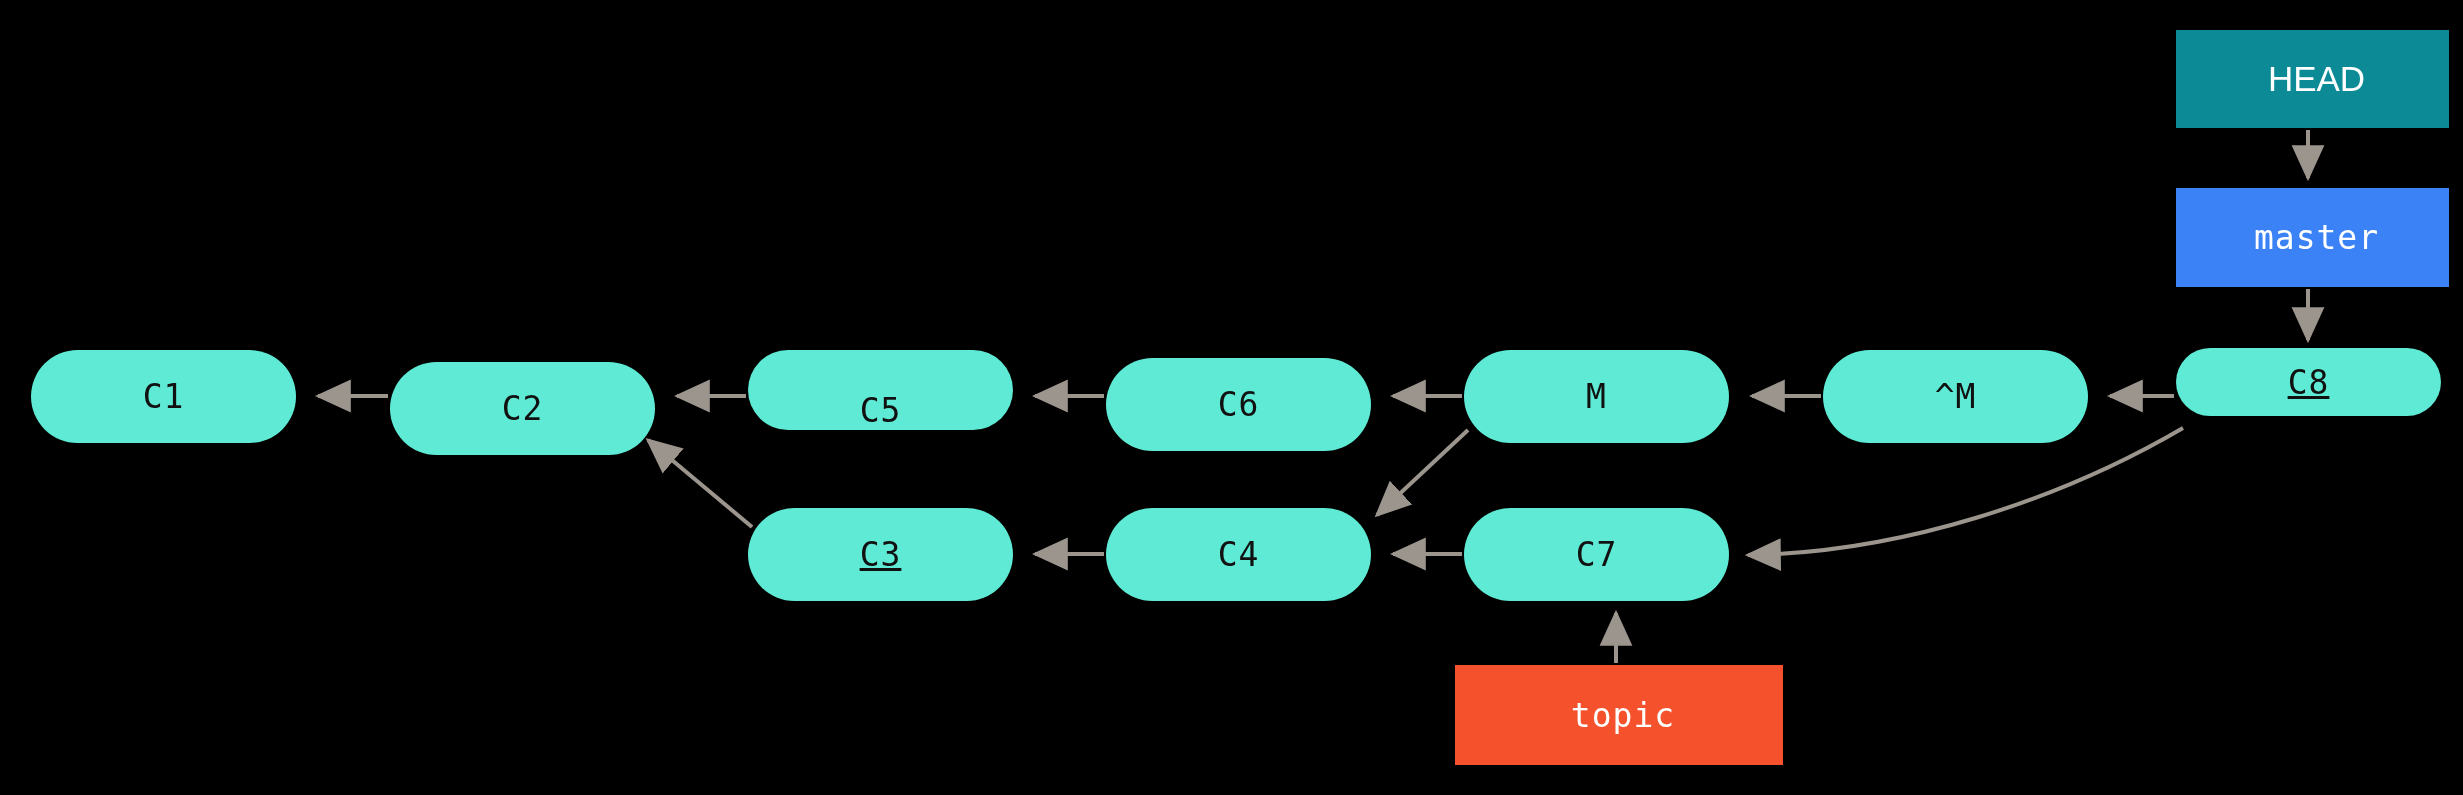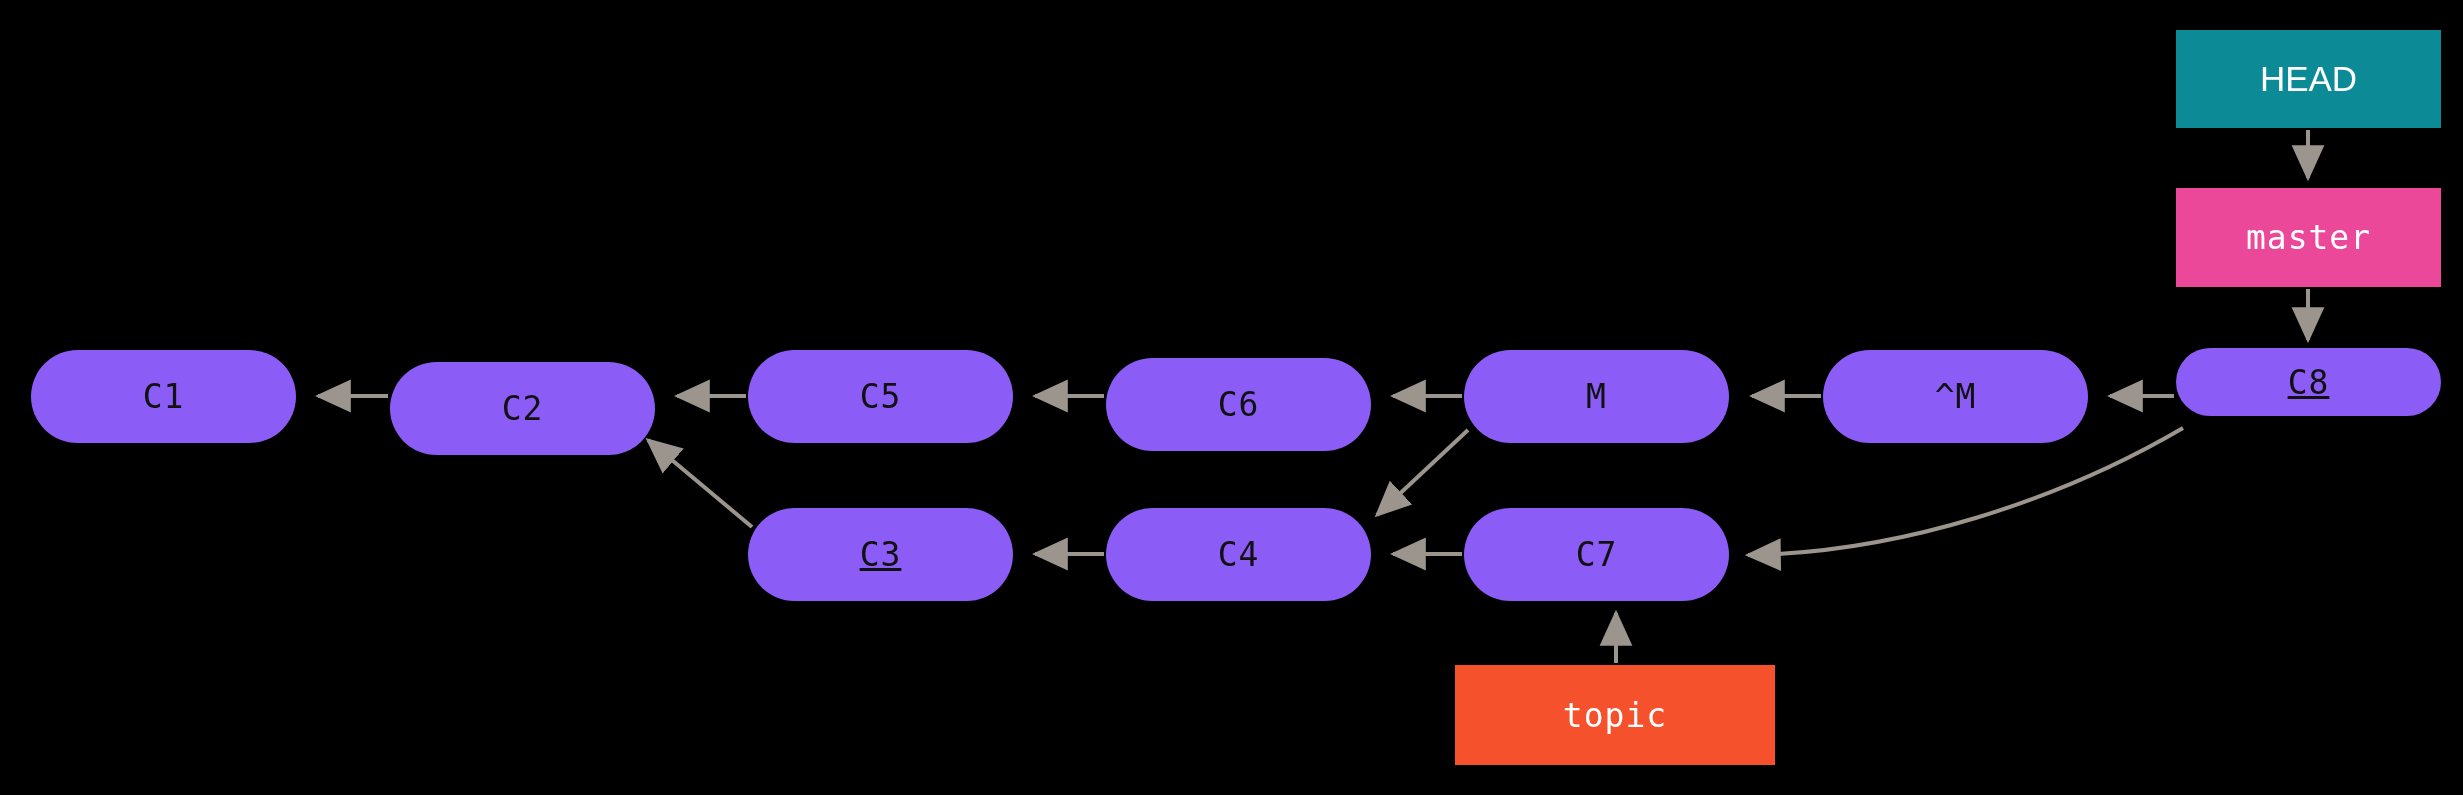--- a/index.html
+++ b/index.html
@@ -3,36 +3,37 @@
 <meta charset="utf-8">
 <style>
   html,body{margin:0;padding:0;background:#000;}
   body{width:2463px;height:795px;overflow:hidden;
        font-family:"DejaVu Sans Mono","Liberation Mono",monospace;}
   #stage{position:relative;width:2463px;height:795px;background:#000;}
   svg#wires{position:absolute;left:0;top:0;width:2463px;height:795px;}
 
   .commit{
     position:absolute;
-    background:#8b5cf6;
+    background:#5eead4;
     border-radius:48px;
     display:flex;align-items:center;justify-content:center;
     color:#111;
     font-family:"DejaVu Sans Mono","Liberation Mono",monospace;
     font-size:33px;
     letter-spacing:1px;
     z-index:3;
   }
   .reflabel{
     position:absolute;
     display:flex;align-items:center;justify-content:center;
     color:#ffffff;
     font-size:33px;
     letter-spacing:1px;
     z-index:3;
+    padding-left:8px;
   }
   .reflabel.mono{font-family:"DejaVu Sans Mono","Liberation Mono",monospace;}
   .reflabel.sans{font-family:"Liberation Sans","DejaVu Sans",sans-serif;letter-spacing:0px;font-size:35px;}
 </style>
 </head>
 <body>
 
 <div id="stage">
 
   <svg id="wires" viewBox="0 0 2463 795" xmlns="http://www.w3.org/2000/svg">
@@ -65,21 +66,21 @@
       <line x1="1616" y1="663" x2="1616" y2="613"></line>
     </g>
   </svg>
 
   <div class="commit" style="left:31px;top:350px;width:265px;height:93px;">
     <span>C1</span>
   </div>
   <div class="commit" style="left:390px;top:362px;width:265px;height:93px;">
     <span>C2</span>
   </div>
-  <div class="commit" style="left:748px;top:350px;width:265px;height:93px;">
+  <div class="commit" style="left:748px;top:350px;width:265px;height:80px;align-items:flex-end;">
     <span>C5</span>
   </div>
   <div class="commit" style="left:1106px;top:350px;width:265px;height:93px;margin-top:8px;">
     <span>C6</span>
   </div>
   <div class="commit" style="left:1464px;top:350px;width:265px;height:93px;">
     <span>M</span>
   </div>
   <div class="commit" style="left:1823px;top:350px;width:265px;height:93px;">
     <span>^M</span>
@@ -93,20 +94,20 @@
   <div class="commit" style="left:1106px;top:508px;width:265px;height:93px;justify-content:center;">
     <span>C4</span>
   </div>
   <div class="commit" style="left:1464px;top:508px;width:265px;height:93px;">
     <span>C7</span>
   </div>
 
   <div class="reflabel sans" style="left:2176px;top:30px;width:265px;height:98px;background:#0c8b96;">
     <span>HEAD</span>
   </div>
-  <div class="reflabel mono" style="left:2176px;top:188px;width:265px;height:99px;background:#ec4899;">
+  <div class="reflabel mono" style="left:2176px;top:188px;width:265px;height:99px;background:#3b82f6;">
     <span>master</span>
   </div>
   <div class="reflabel mono" style="left:1455px;top:665px;width:320px;height:100px;background:#f4512c;">
     <span>topic</span>
   </div>
 
 </div>
 
 </body></html>

